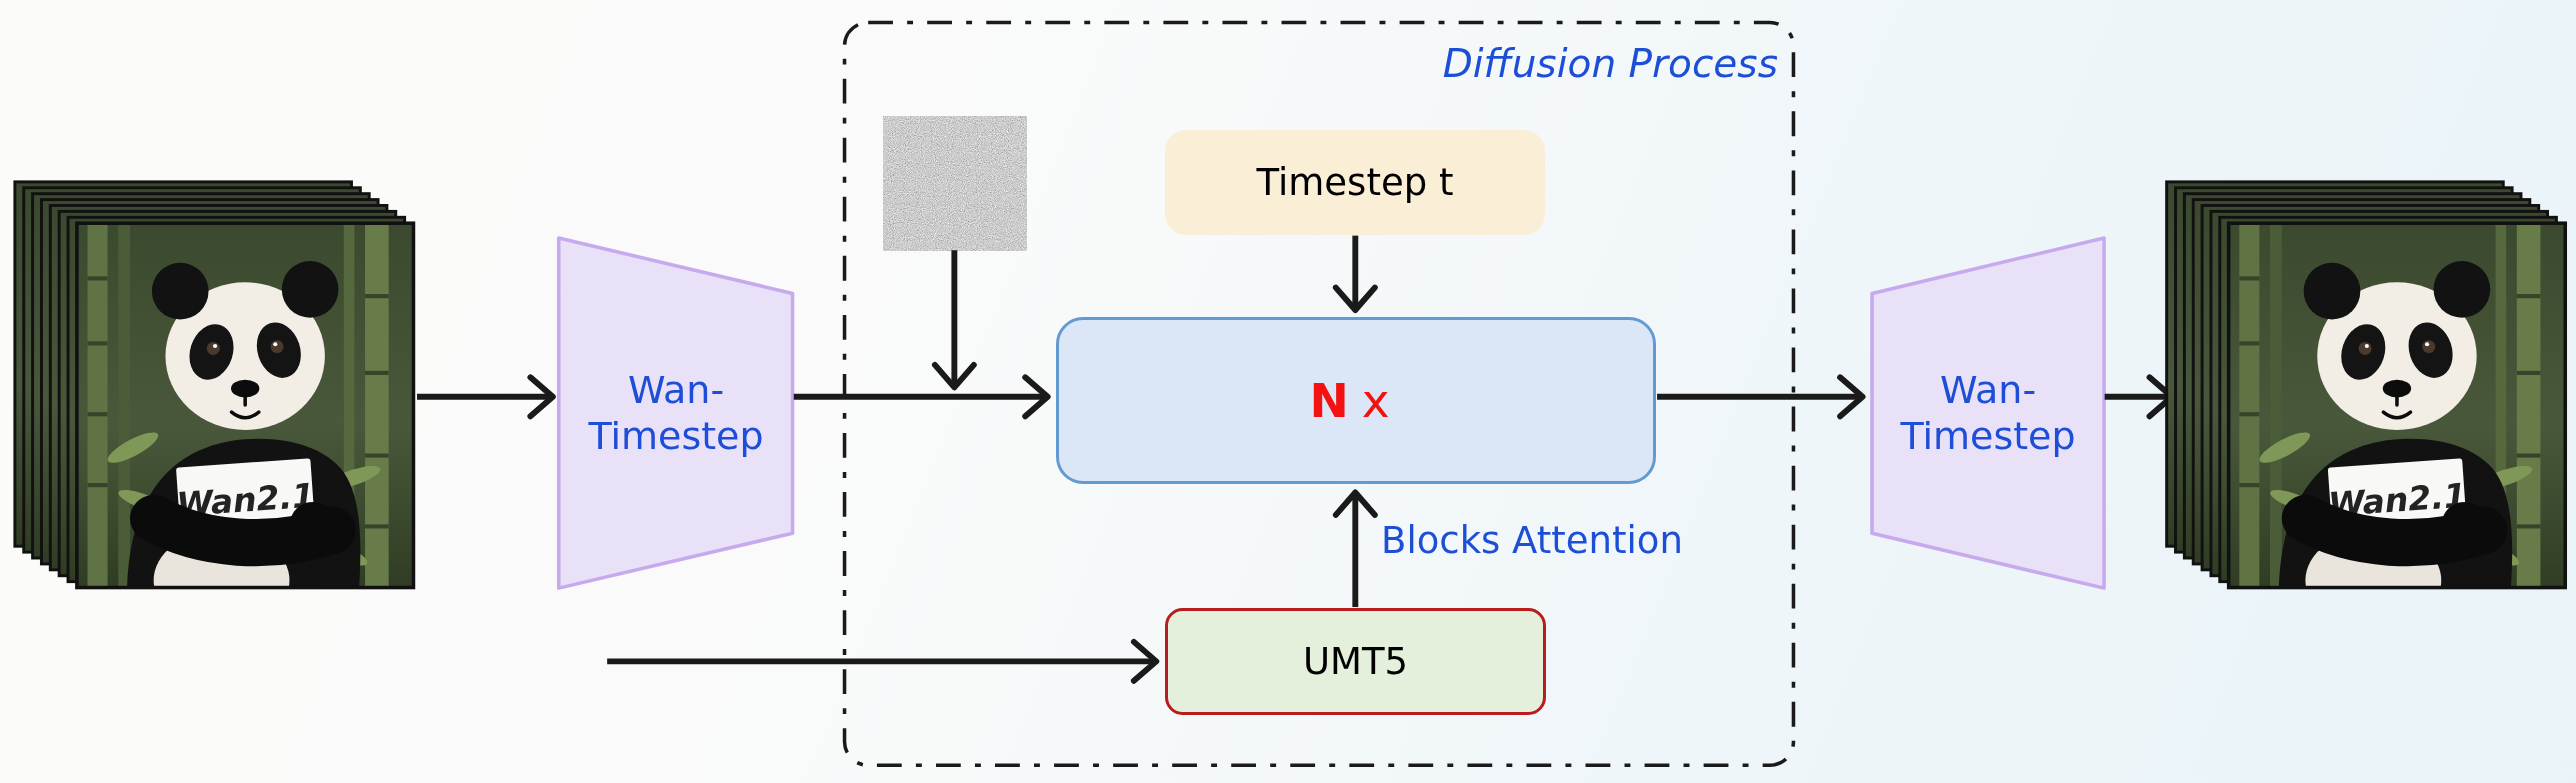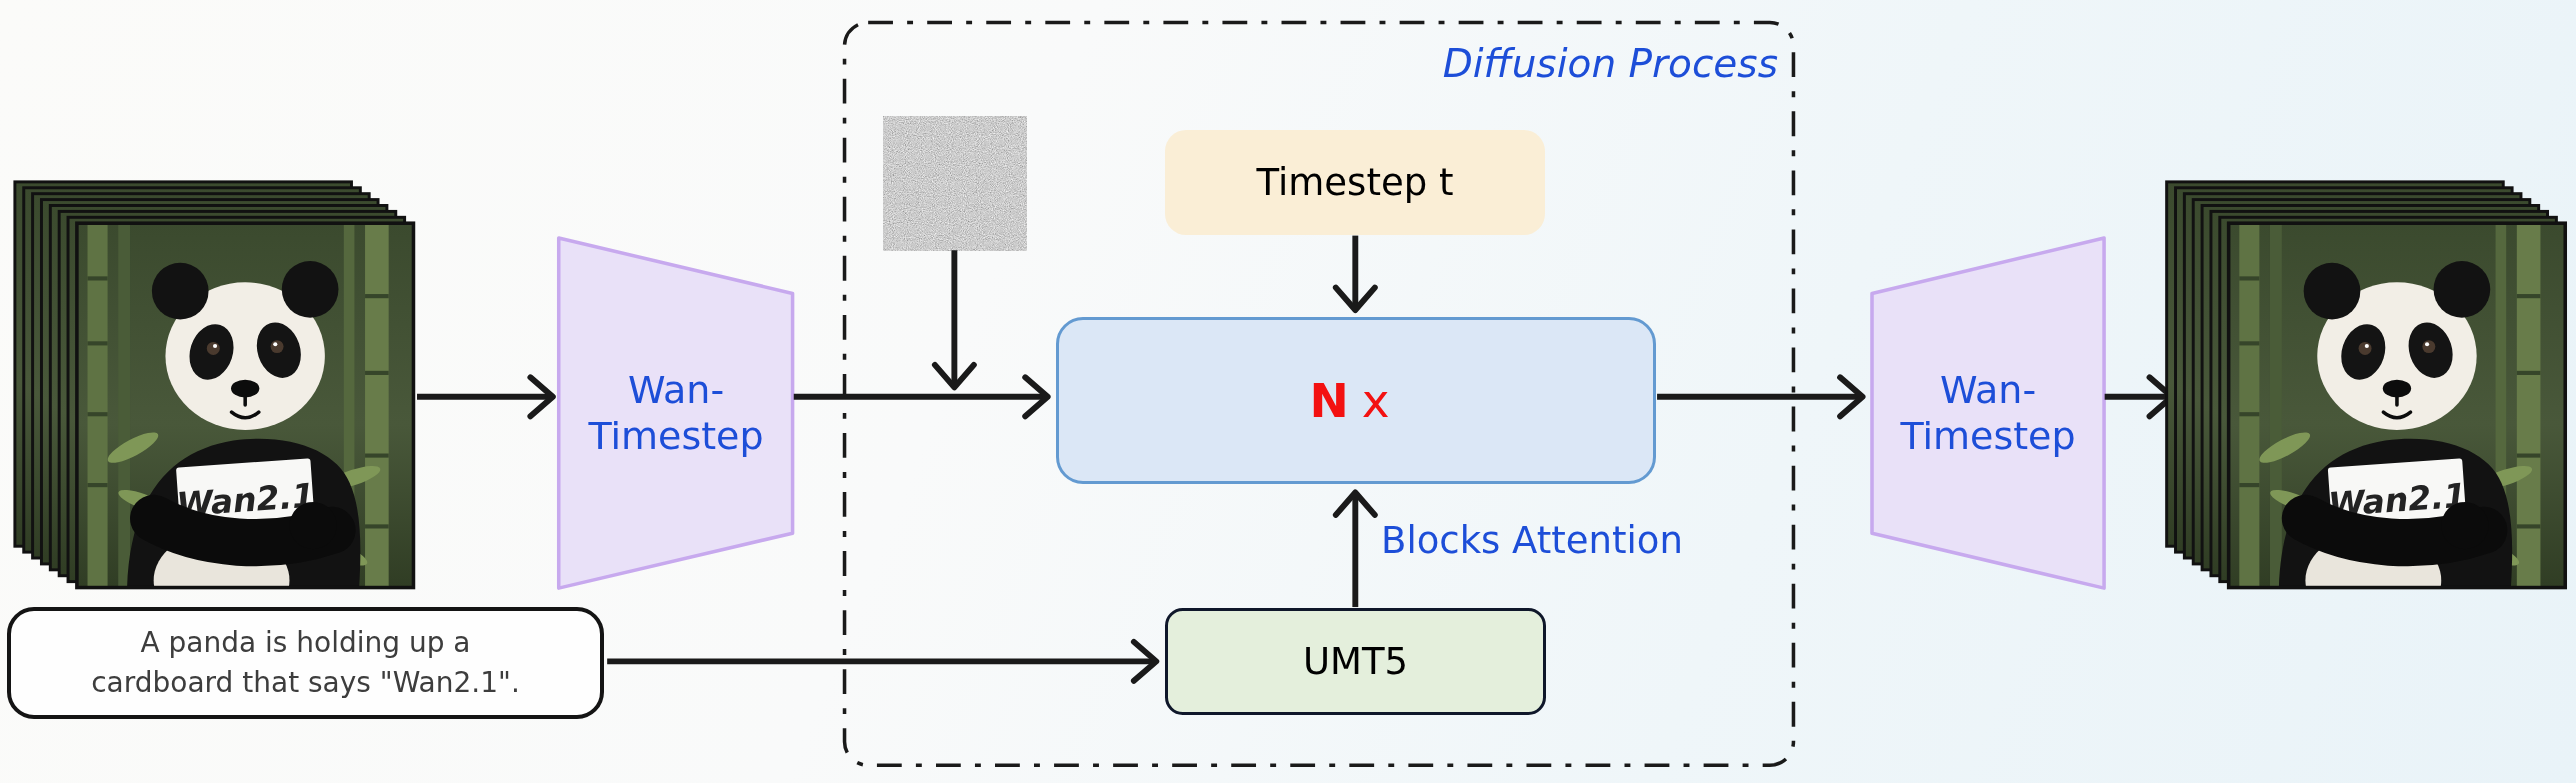--- a/index.html
+++ b/index.html
@@ -13,21 +13,21 @@
   .lbl{position:absolute;z-index:2;color:#1d4ed8;}
   .center-flex{display:flex;align-items:center;justify-content:center;text-align:center;}
 
   
   .node{position:absolute;z-index:2;box-sizing:border-box;}
   #timestep-box{left:1165px;top:130px;width:380px;height:105px;
     background:#faeed6;border-radius:21px;font-size:37px;}
   #dit-box{left:1056px;top:317px;width:600px;height:167px;
     background:#dbe7f6;border:3px solid #639ad1;border-radius:27px;font-size:47px;}
   #umt5-box{left:1165px;top:608px;width:381px;height:107px;
-    background:#e4efdc;border:3px solid #0f172a;border-radius:17.7px;font-size:37px;}
+    background:#e4efdc;border:3px solid #b91c1c;border-radius:17.7px;font-size:37px;}
   #prompt-box{left:7px;top:607px;width:597px;height:112px;
     background:#fefefe;border:4.1px solid #141414;border-radius:27px;
     font-size:28px;line-height:1.42;color:#3d3d3d;}
   .dit-n{color:#f31111;font-weight:bold;}
   .dit-x{color:#f31111;margin:0 13px;}
 
   #diffusion-label{left:1406px;top:41px;width:372px;text-align:right;
     font-style:italic;font-size:39px;}
   #cross-attn-label{left:1381px;top:519px;font-size:37px;}
   #encoder-label{left:559px;top:238px;width:234px;height:350px;
@@ -178,21 +178,15 @@
     </div>
   </div>
 
   <div class="lbl center-flex" id="decoder-label">
     <div>
       <div>Wan-</div>
       <div>Timestep</div>
     </div>
   </div>
 
-  <div class="node center-flex" id="prompt-box">
-    <div>
-      <div>A panda is holding up a</div>
-      <div>cardboard that says "Wan2.1".</div>
-    </div>
-  </div>
 
 </div>
 
 
 </body></html>

